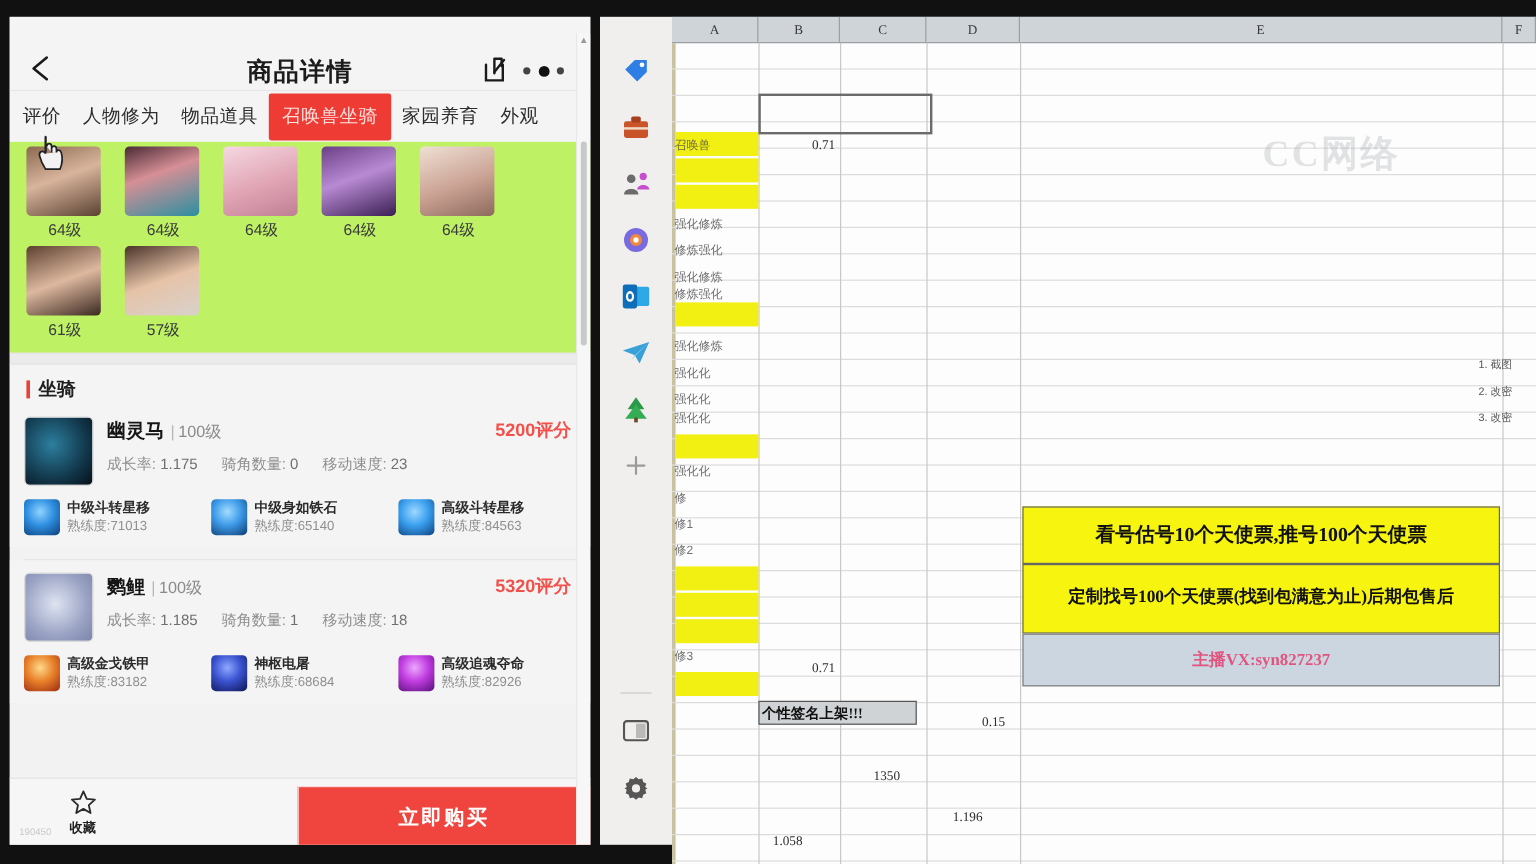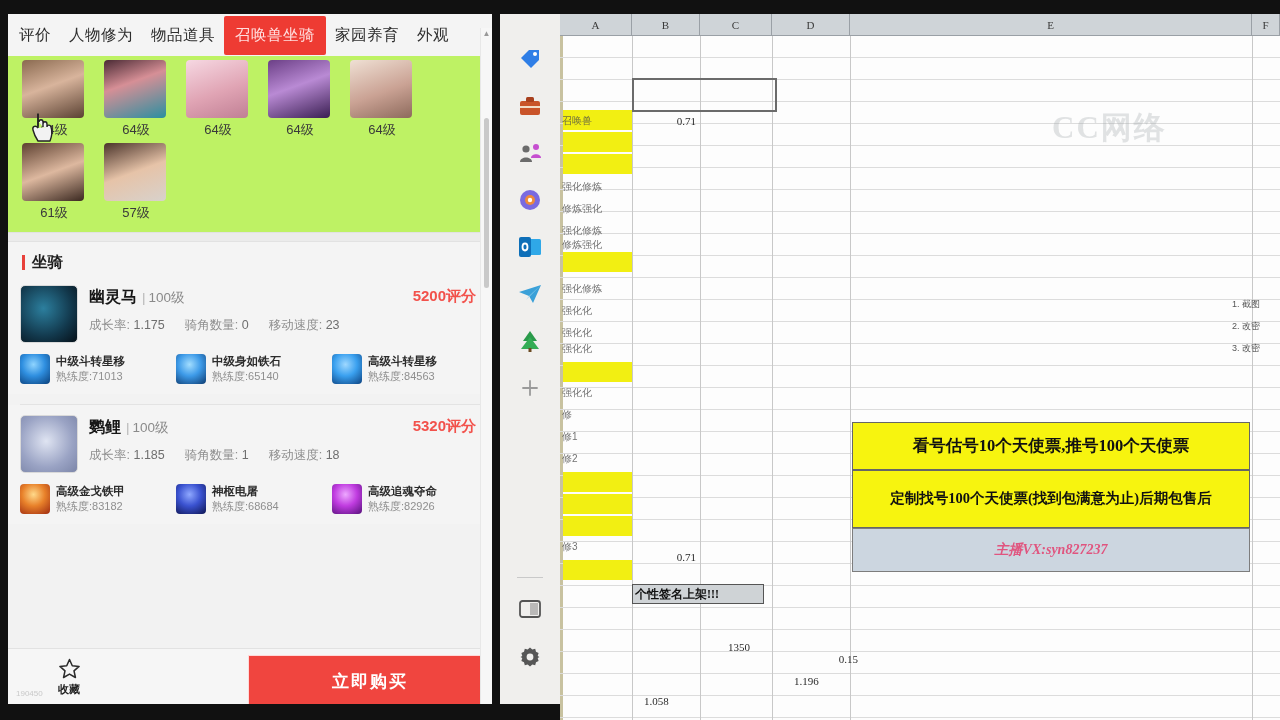--- a/index.html
+++ b/index.html
@@ -182,21 +182,21 @@
     white-space: nowrap; overflow: hidden; filter: blur(.5px); opacity: .78;
   }
   .banner {
     position: absolute; background: #f7f40f; border: 1px solid #666;
     display: flex; align-items: center; justify-content: center; text-align: center;
     font-family: "Liberation Serif", serif; font-weight: bold; color: #111;
   }
   .banner2 {
     position: absolute; background: #ccd6e0; border: 1px solid #7d7d7d;
     display: flex; align-items: center; justify-content: center;
-    font-family: "Liberation Serif", serif; font-weight: bold; color: #e0557f; font-size: 14px; font-style: italic;
+    font-family: "Liberation Serif", serif; font-weight: bold; color: #e0557f; font-size: 14px;
   }
   .sel-box { position: absolute; border: 2px solid #6b6b6b; }
   .hl-cell { position: absolute; background: #cfd3d6; border: 1px solid #555;
     font-size: 12px; font-weight: bold; color: #111; padding-left: 2px;
     font-family: "Liberation Serif", serif; }
   #notes { position: absolute; right: 0; top: 262px; width: 48px; }
   #notes div { font-size: 9px; color: #555; margin-bottom: 9px; filter: blur(.4px); }
   #watermark {
     position: absolute; left: 492px; top: 72px; width: 210px; height: 40px;
     font-size: 31px; color: rgba(160,165,170,.30); font-weight: bold;
@@ -205,20 +205,36 @@
   }
   #sheet-left-edge { position:absolute; left:0; top:22px; width:3px; height:684px; background:#c8c2a0; }
 </style>
 </head>
 <body>
 
 <div id="screen">
 
   <div id="app-window">
 
+    <div id="app-header">
+      <svg id="back-arrow" viewBox="0 0 26 26">
+        <path d="M17 4 L6 13 L17 22" fill="none" stroke="#1a1a1a" stroke-width="2.2" stroke-linecap="round" stroke-linejoin="round"></path>
+      </svg>
+      <div id="app-title">商品详情</div>
+      <svg id="share-icon" viewBox="0 0 24 24">
+        <path d="M5 8 L5 21 L19 21 L19 8" fill="none" stroke="#1a1a1a" stroke-width="2" stroke-linecap="round"></path>
+        <path d="M12 15 L12 3 M12 3 L18 3 M18 3 L18 9" fill="none" stroke="#1a1a1a" stroke-width="2" stroke-linecap="round"></path>
+        <path d="M12 14 L20 4" fill="none" stroke="#1a1a1a" stroke-width="2" stroke-linecap="round"></path>
+      </svg>
+      <div id="more-icon">
+        <i></i>
+          <i class="mid"></i>
+          <i></i>
+      </div>
+    </div>
 
     <div id="tab-bar">
       <div class="tab">评价</div>
       <div class="tab">人物修为</div>
       <div class="tab">物品道具</div>
       <div class="tab active">召唤兽坐骑</div>
       <div class="tab">家园养育</div>
       <div class="tab">外观</div>
     </div>
 
@@ -518,21 +534,21 @@
       <div class="a-txt" style="left:2px;top:350px;width:62px">强化化</div>
       <div class="a-txt" style="left:2px;top:372px;width:62px">修</div>
       <div class="a-txt" style="left:2px;top:394px;width:62px">修1</div>
       <div class="a-txt" style="left:2px;top:416px;width:62px">修2</div>
       <div class="a-txt" style="left:2px;top:504px;width:62px">修3</div>
 
       <div class="sel-box" style="left:72px;top:42px;width:145px;height:34px"></div>
 
       <div class="cell" style="left:78px;top:79px;width:58px;text-align:right">0.71</div>
       <div class="cell" style="left:78px;top:515px;width:58px;text-align:right">0.71</div>
-      <div class="cell" style="left:238px;top:617px;width:60px;text-align:right">0.15</div>
+      <div class="cell" style="left:238px;top:560px;width:60px;text-align:center">0.15</div>
       <div class="cell" style="left:168px;top:605px;width:60px;text-align:left">1350</div>
       <div class="cell" style="left:234px;top:639px;width:60px;text-align:left">1.196</div>
       <div class="cell" style="left:84px;top:659px;width:60px;text-align:left">1.058</div>
 
       <div class="hl-cell" style="left:72px;top:548px;width:132px;height:20px;line-height:18px">个性签名上架!!!</div>
 
       <div class="banner" style="left:292px;top:386px;width:398px;height:48px;font-size:16.5px;">看号估号10个天使票,推号100个天使票</div>
       <div class="banner" style="left:292px;top:434px;width:398px;height:58px;font-size:14.5px;line-height:1.35;padding:0 8px;">定制找号100个天使票(找到包满意为止)后期包售后</div>
       <div class="banner2" style="left:292px;top:492px;width:398px;height:44px;">主播VX:syn827237</div>
 

